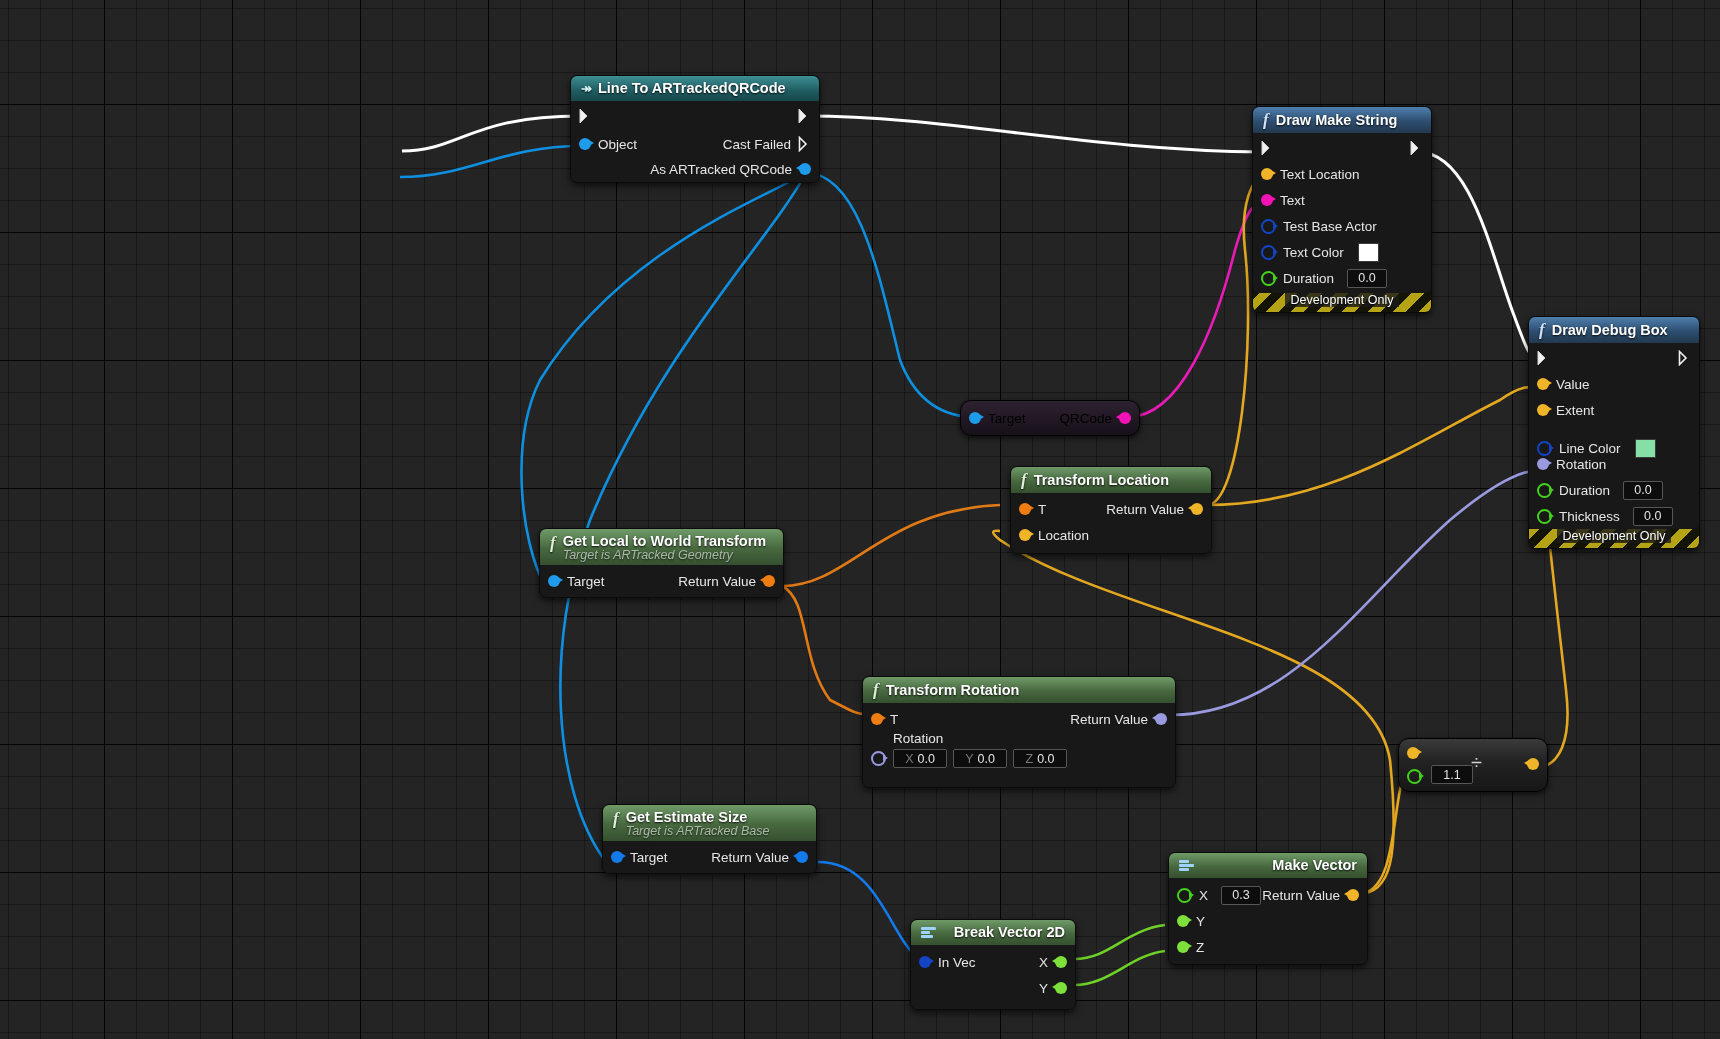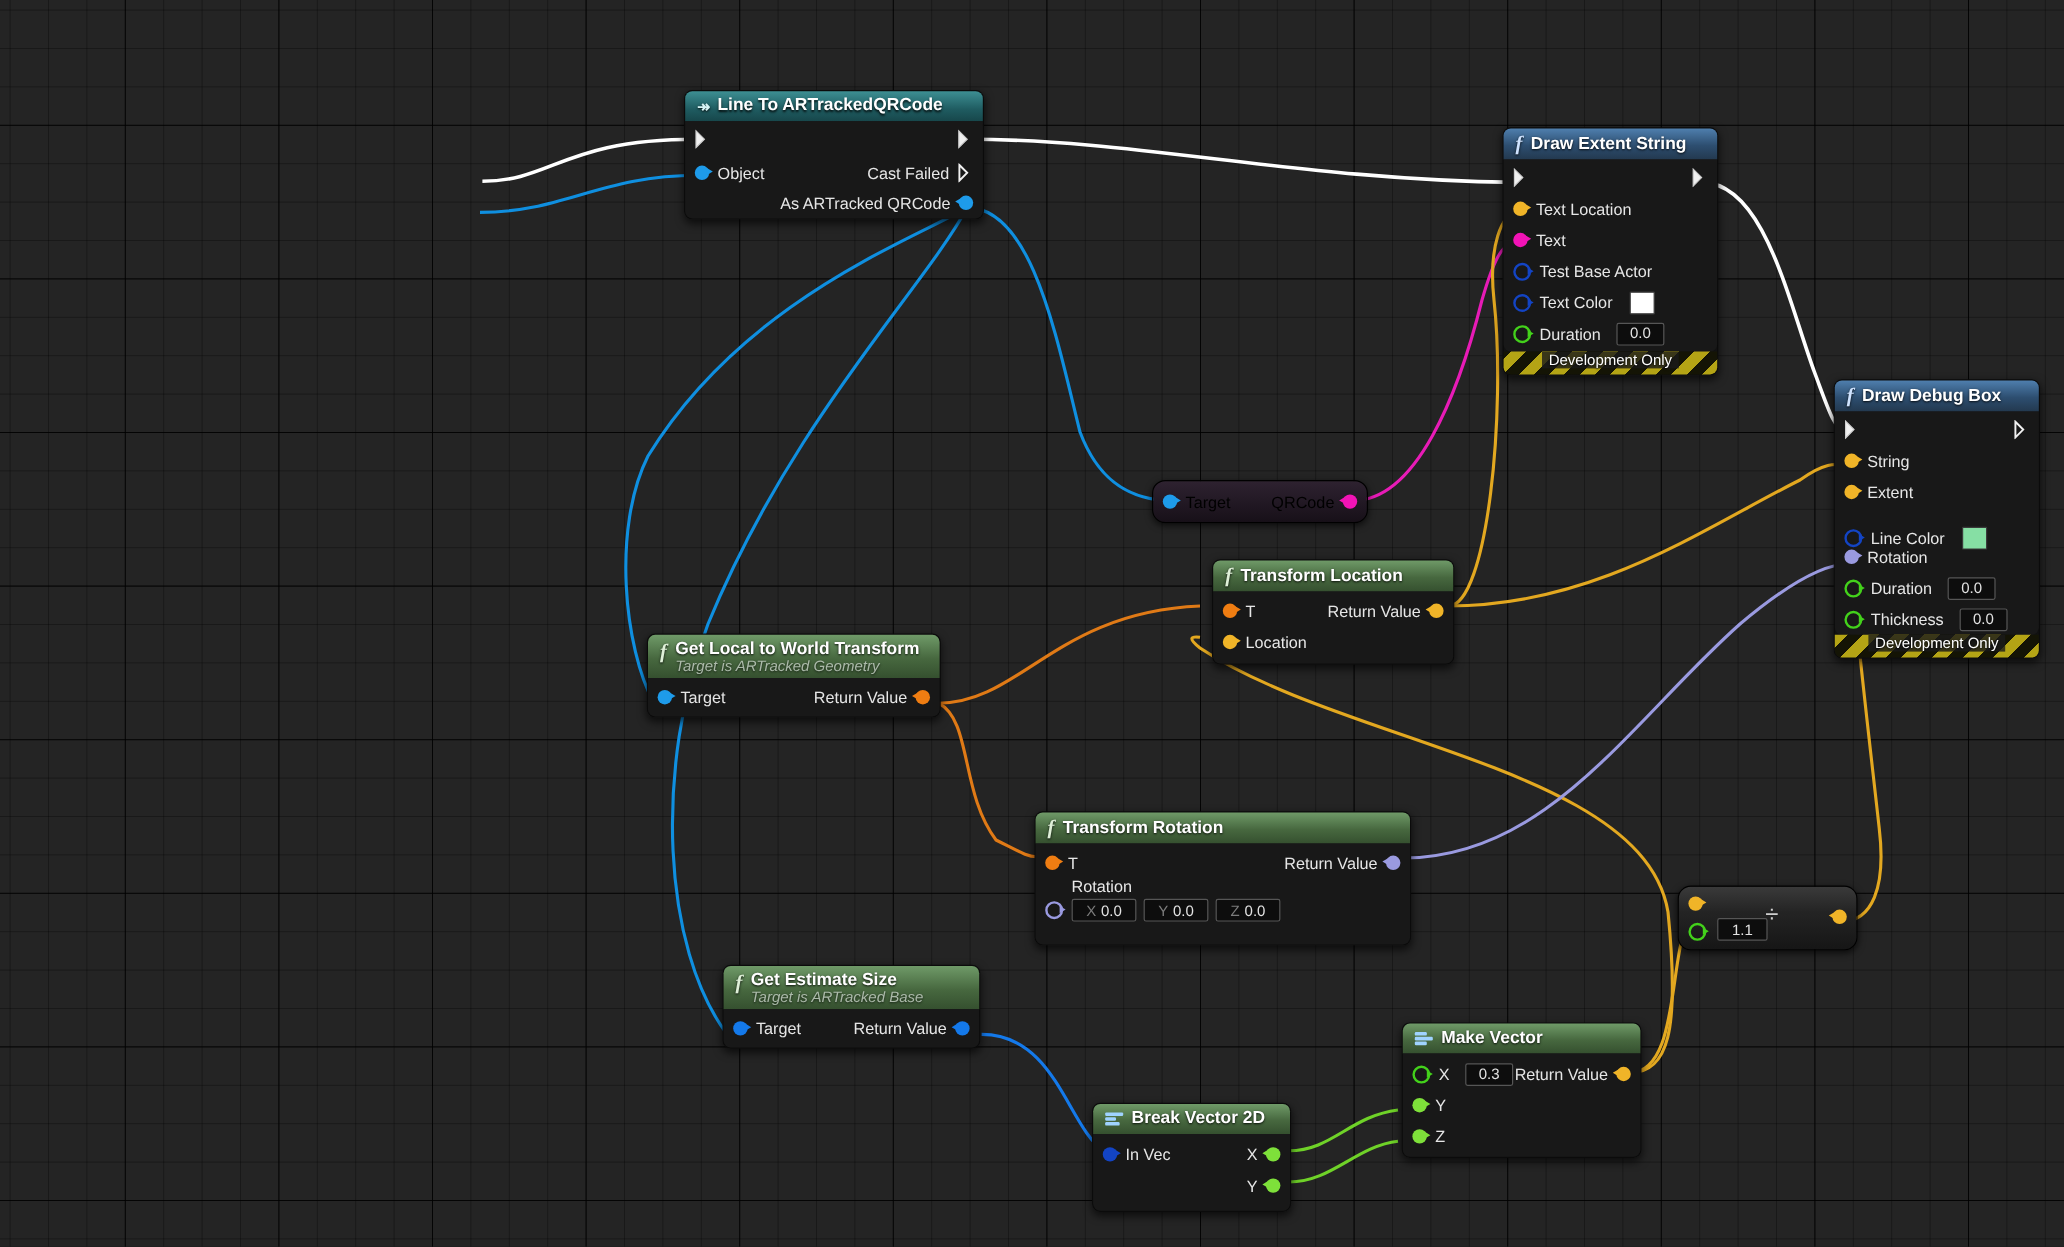--- a/index.html
+++ b/index.html
@@ -30,21 +30,21 @@
         color:#e8e8e8;}
   .node .body{background:#181818;border-radius:0 0 6px 6px;position:relative;}
   .hdr{position:relative;border-radius:6px 6px 0 0;padding:4px 10px 5px 10px;
        font-weight:bold;font-size:14.5px;color:#fff;
        text-shadow:0 1px 2px rgba(0,0,0,.9);display:flex;align-items:center;gap:7px;}
   .hdr .sub{display:block;font-weight:normal;font-style:italic;font-size:12.5px;color:#cfd8cf;opacity:.75;margin-top:-1px;}
   .hdr-fn{background:linear-gradient(180deg,#4f7fae 0%,#2d4e70 55%,#23394f 100%);}
   .hdr-pure{background:linear-gradient(180deg,#6f9a68 0%,#47683f 55%,#35502f 100%);}
   .hdr-cast{background:linear-gradient(180deg,#3d8f93 0%,#1f5c61 60%,#17474b 100%);}
   .hdr-event{background:linear-gradient(180deg,#b23032 0%,#7d1b1d 60%,#5f1415 100%);}
-  .hdr-make{background:linear-gradient(180deg,#6f9a68 0%,#47683f 55%,#35502f 100%);}
+  .hdr-make{background:linear-gradient(180deg,#6f9a68 0%,#47683f 55%,#35502f 100%);justify-content:space-between;}
 
   .node.event{border:2px solid #e8a317;border-radius:9px;box-shadow:0 0 10px rgba(232,163,23,.25),0 3px 7px rgba(0,0,0,.7);}
 
   
   .row{display:flex;align-items:center;height:24px;padding:0 8px;font-size:13.5px;color:#e6e6e6;}
   .row.right{justify-content:flex-end;}
   .row .lbl{white-space:nowrap;}
   .spacer{flex:1;}
 
   
@@ -171,21 +171,21 @@
       <div class="row right" style="position:absolute;right:0;top:56px;gap:7px;">
         <span class="lbl">As ARTracked QRCode</span>
         <span class="pin filled p-blue right"></span>
       </div>
     </div>
   </div>
 
   <div class="node" style="left:1252px;top:106px;width:178px;">
     <div class="hdr hdr-fn">
       <span class="fx">f</span>
-      <span>Draw Extent String</span>
+      <span>Draw Make String</span>
     </div>
     <div class="body" style="position:relative;height:160px;">
       <div class="row" style="position:absolute;left:0;top:3px;">
         <span class="exec">
           <svg width="13" height="16" viewBox="0 0 13 16">
               <polygon points="1,1 8,8 1,15" fill="#f0f0f0" stroke="#cfcfcf" stroke-width="1"></polygon>
             </svg>
         </span>
       </div>
       <div class="row right" style="position:absolute;right:0;top:3px;">
@@ -238,21 +238,21 @@
       </div>
       <div class="row right" style="position:absolute;right:0;top:3px;">
         <span class="exec">
           <svg width="13" height="16" viewBox="0 0 13 16">
               <polygon points="1.5,1.5 8,8 1.5,14.5" fill="none" stroke="#f0f0f0" stroke-width="1.6"></polygon>
             </svg>
         </span>
       </div>
       <div class="row" style="position:absolute;left:0;top:29px;gap:7px;">
         <span class="pin filled p-yellow"></span>
-        <span class="lbl">String</span>
+        <span class="lbl">Value</span>
       </div>
       <div class="row" style="position:absolute;left:0;top:55px;gap:7px;">
         <span class="pin filled p-yellow"></span>
         <span class="lbl">Extent</span>
       </div>
       <div class="row" style="position:absolute;left:0;top:81px;gap:7px;margin-top:12px;">
         <span class="pin hollow p-bluedark"></span>
         <span class="lbl">Line Color</span>
         <span class="colorbox" style="background:#86dfa4"></span>
       </div>

